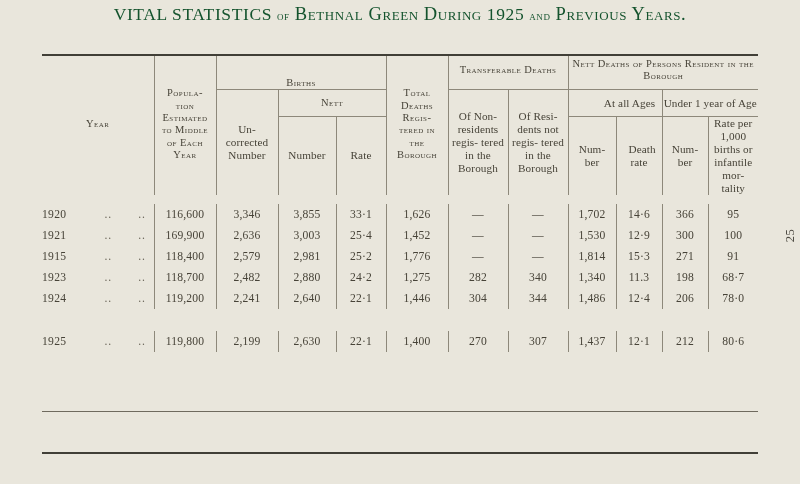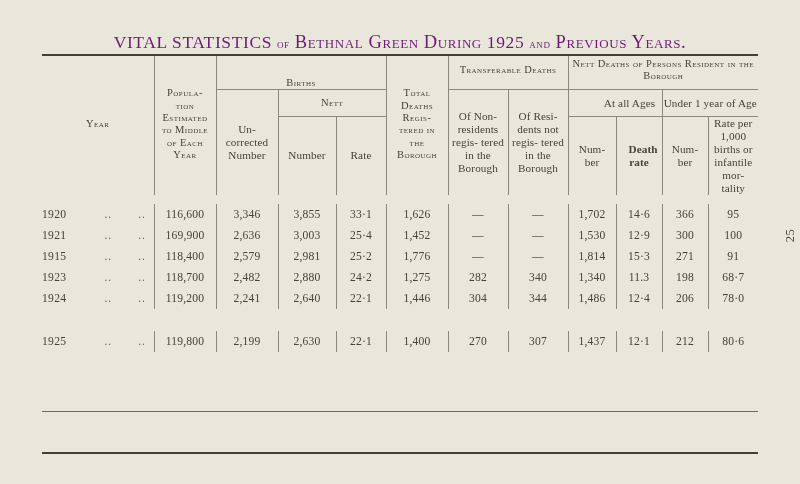--- a/index.html
+++ b/index.html
@@ -14,26 +14,26 @@
     font-family: "Liberation Serif", "DejaVu Serif", serif;
     color: #3c3a33;
     overflow: hidden;
     position: relative;
   }
 
   
   .page-title {
     position: absolute;
     left: 0;
-    top: 32px;
+    top: 4px;
     width: 800px;
     text-align: center;
     font-size: 17.5px;
     letter-spacing: 0.6px;
-    color: #701a75;
+    color: #14532d;
     white-space: nowrap;
   }
   .page-title .big   { font-size: 17.5px; }
   .page-title .sc    { font-variant: small-caps; font-size: 18.5px; }
   .page-title .tiny  { font-size: 13.5px; font-variant: small-caps; }
 
   
   .folio {
     position: absolute;
     right: 3px;
@@ -196,21 +196,21 @@
 
         <th class="hc-plain bl bb" colspan="2" style="height:26px;vertical-align:middle;padding-left:29px;">At all Ages</th>
         <th class="hc-plain bl bb" colspan="2" style="height:26px;vertical-align:middle;">Under 1 year of Age</th>
       </tr>
 
       <tr>
         <th class="hc-plain bl" rowspan="2" style="padding:0 2px;">Number</th>
         <th class="hc-plain bl" rowspan="2" style="padding:0 2px;">Rate</th>
 
         <th class="hc-plain bl" rowspan="2" style="padding:0 2px;">Num- ber</th>
-        <th class="hc-plain bl" rowspan="2" style="padding:0 12px;font-weight:bold;">Death rate</th>
+        <th class="hc-plain bl" rowspan="2" style="padding:0 12px;">Death rate</th>
         <th class="hc-plain bl" rowspan="2" style="padding:0 2px;">Num- ber</th>
         <th class="hc-plain bl" rowspan="2" style="padding:0 2px;">Rate per 1,000 births or infantile mor- tality</th>
       </tr>
 
       <tr>
         <td class="headpad" style="height:72px;"></td>
       </tr>
     </thead>
 
     <tbody>

